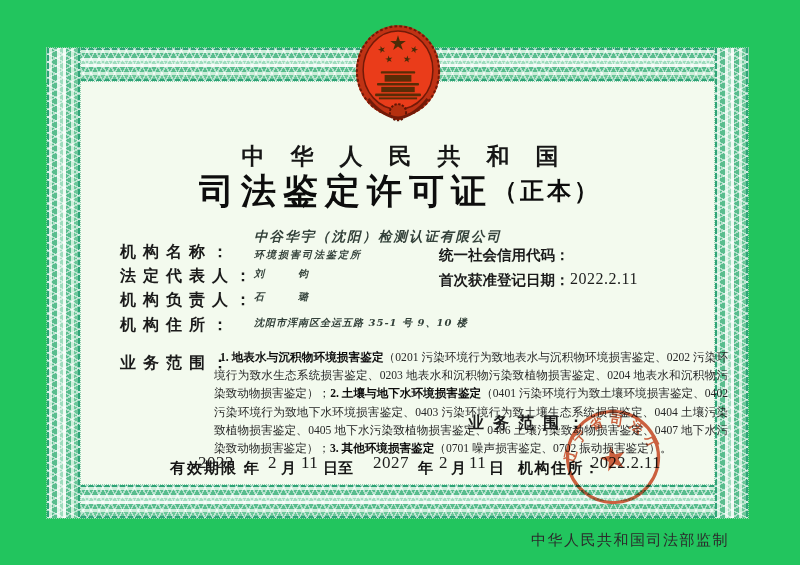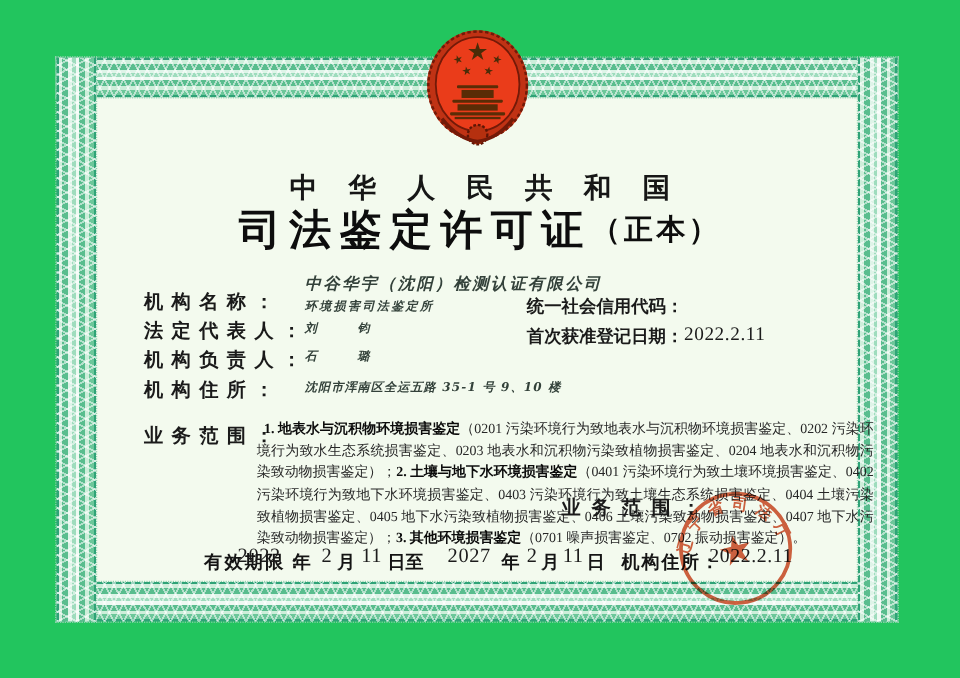--- a/index.html
+++ b/index.html
@@ -149,14 +149,15 @@
     <defs>
       <path id="sealArc" d="M 12,68 A 39.5,39.5 0 1 1 88,68"></path>
     </defs>
     <circle cx="50" cy="50" r="45.5" fill="none" stroke="#cf4c28" stroke-width="3.2"></circle>
     <use href="#star5" transform="translate(50,52) scale(13.5) rotate(-8)" fill="#cf4c28"></use>
     <text font-size="13" fill="#cf4c28" font-weight="bold" letter-spacing="6">
       <textPath href="#sealArc" startOffset="50%" text-anchor="middle">辽宁省司法厅</textPath>
     </text>
   </svg>
 
+  <div class="footer-text">中华人民共和国司法部监制</div>
 
 </div>
 
 </body></html>

